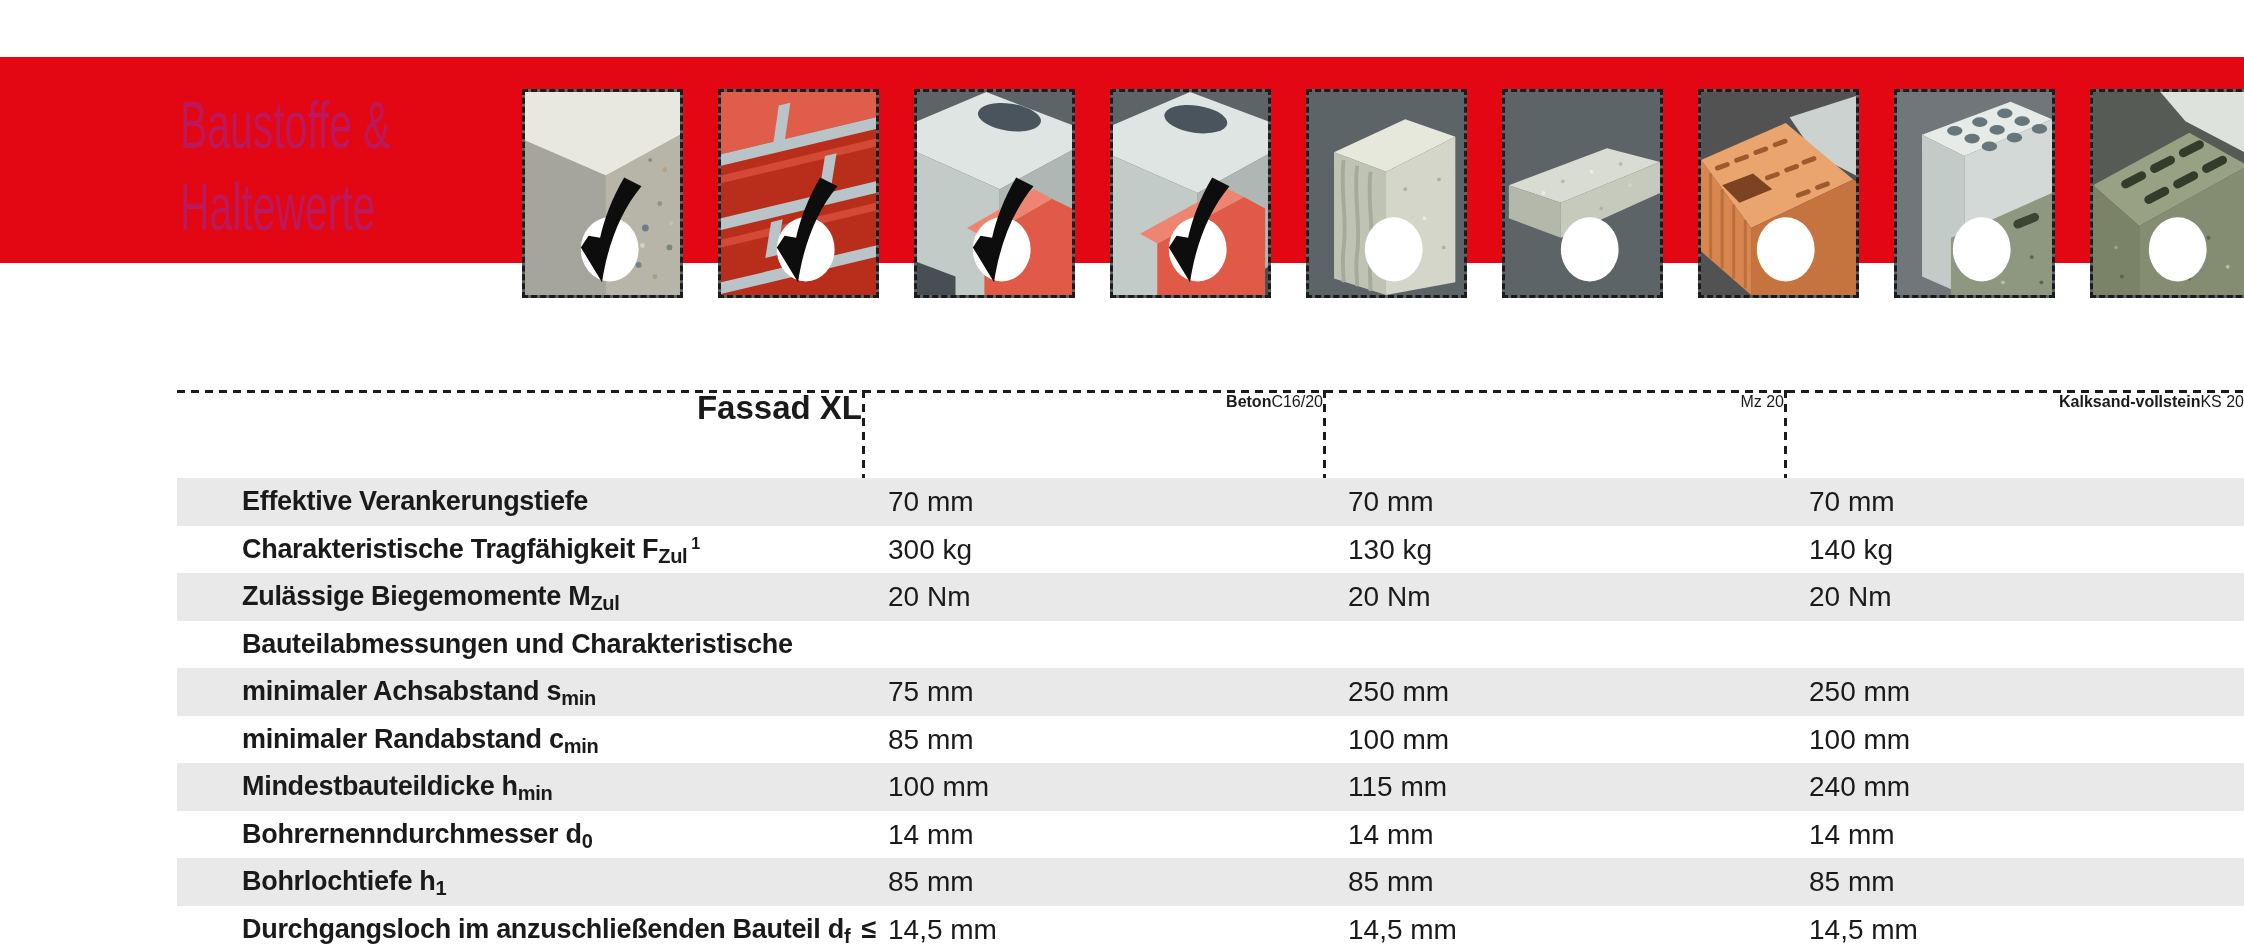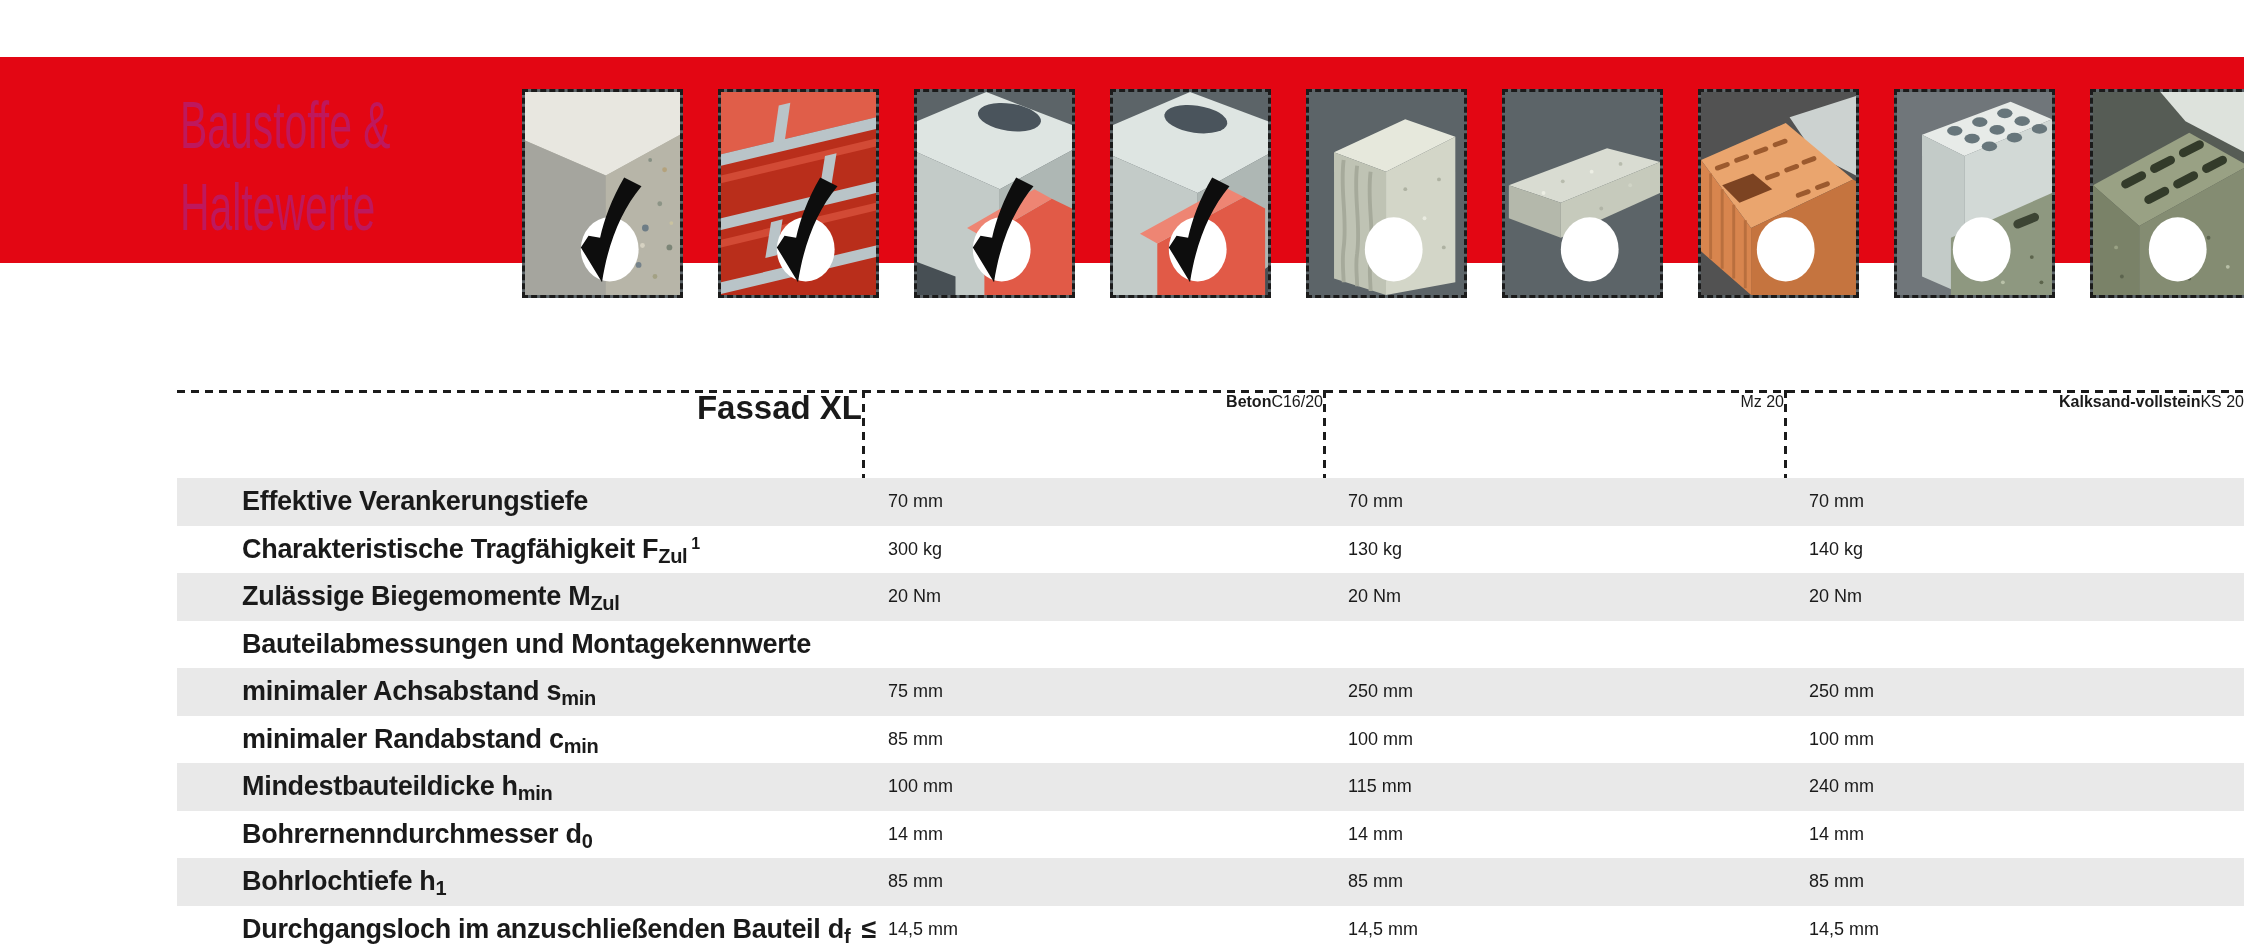--- a/index.html
+++ b/index.html
@@ -24,21 +24,21 @@
     padding:0 0 11px 25px;}
   .hcell .product{font-size:33px;font-weight:bold;line-height:36px;}
   .hcell .cname{font-size:16px;font-weight:bold;line-height:23px;}
   .hcell .cgrade{font-size:16px;font-weight:normal;line-height:23px;}
   .trow{position:absolute;left:177px;width:2067px;height:47.5px;}
   .trow.grey{background:#e9e9e9;}
   .rlabel{position:absolute;left:25px;top:0;height:47.5px;line-height:47.5px;
     font-size:27px;font-weight:bold;letter-spacing:-0.3px;white-space:nowrap;margin-left:40px;}
   .rlabel .sub{font-size:20px;position:relative;top:5px;letter-spacing:-0.3px;}
   .rlabel .sup{font-size:16px;position:relative;top:-9px;margin-left:4px;}
-  .val{position:absolute;top:0;height:47.5px;line-height:47.5px;font-size:18px;font-weight:normal;white-space:nowrap;}
+  .val{position:absolute;top:0;height:47.5px;line-height:47.5px;font-size:28px;font-weight:normal;white-space:nowrap;}
   .v1{left:711px;} .v2{left:1171px;} .v3{left:1632px;}
 </style>
 </head>
 <body>
 
 <div class="red-band"></div>
 <div class="banner-title">
   <span class="tl">Baustoffe &amp;</span><br>
   <span class="tl">Haltewerte</span>
 </div>
@@ -283,21 +283,21 @@
   <div class="val v2">130 kg</div>
   <div class="val v3">140 kg</div>
 </div>
 <div class="trow grey" style="top:573px">
   <div class="rlabel"><span>Zulässige Biegemomente M</span><span class="sub">Zul</span><span class="sup"></span><span></span></div>
   <div class="val v1">20 Nm</div>
   <div class="val v2">20 Nm</div>
   <div class="val v3">20 Nm</div>
 </div>
 <div class="trow" style="top:620.5px">
-  <div class="rlabel"><span>Bauteilabmessungen und Montagekennwerte</span><span class="sub"></span><span class="sup"></span><span></span></div>
+  <div class="rlabel"><span>Bauteilabmessungen und Charakteristische</span><span class="sub"></span><span class="sup"></span><span></span></div>
   <div class="val v1"></div>
   <div class="val v2"></div>
   <div class="val v3"></div>
 </div>
 <div class="trow grey" style="top:668px">
   <div class="rlabel"><span>minimaler Achsabstand s</span><span class="sub">min</span><span class="sup"></span><span></span></div>
   <div class="val v1">75 mm</div>
   <div class="val v2">250 mm</div>
   <div class="val v3">250 mm</div>
 </div>

